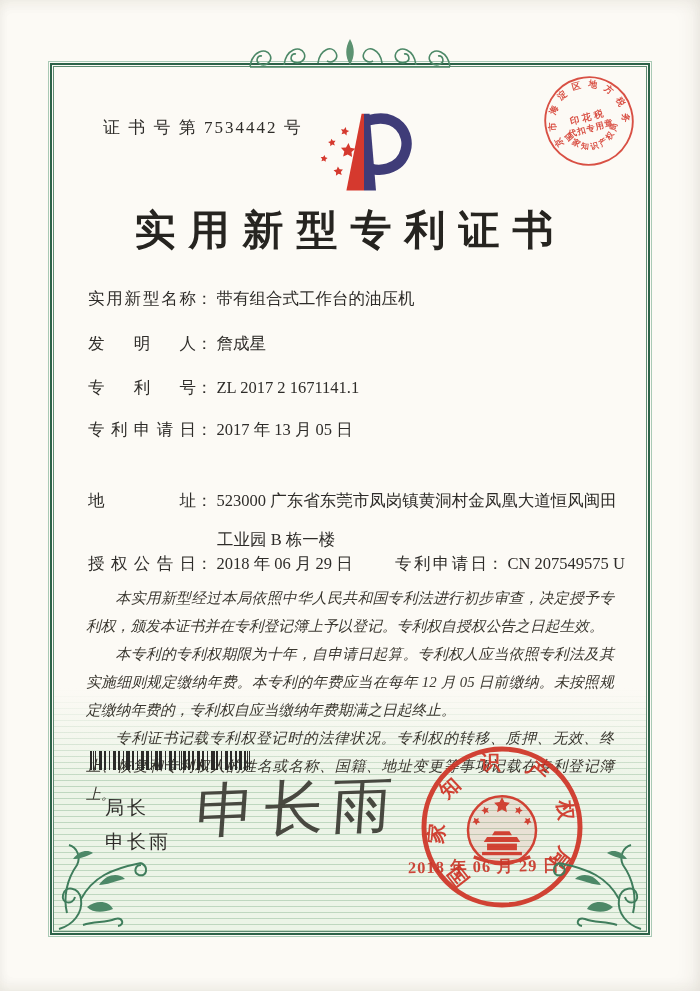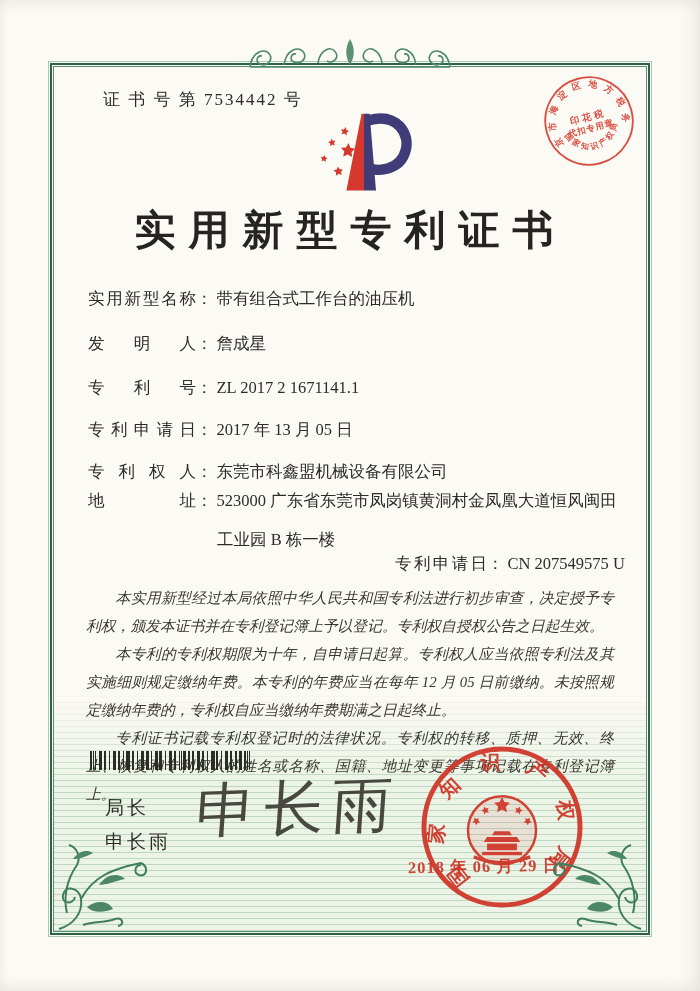--- a/index.html
+++ b/index.html
@@ -10,21 +10,21 @@
   .frame-outer{position:absolute;left:48px;top:61px;width:602px;height:874px;border:1px solid #a9c9b5;}
   .frame-mid{position:absolute;left:1px;top:1px;right:1px;bottom:1px;border:2px solid #2c6248;}
   .frame-inner{position:absolute;left:1px;top:1px;right:1px;bottom:1px;border:1px solid #5d8a71;}
   
   .guilloche{position:absolute;left:53px;top:688px;width:594px;height:246px;
     background-color:#ecf4e7;
     background-image:repeating-linear-gradient(to bottom, rgba(116,168,126,0) 0 2px, rgba(116,168,126,.38) 2px 3px, rgba(116,168,126,0) 3px 6px);}
   .guilloche:before{content:"";position:absolute;left:0;top:0;right:0;height:95px;
     background:linear-gradient(to bottom,#fcfaf5 0%, rgba(252,250,245,0) 100%);}
   
-  .cert-no{position:absolute;left:103px;top:88px;font-size:17px;letter-spacing:2px;color:#2e2c29;}
+  .cert-no{position:absolute;left:103px;top:116px;font-size:17px;letter-spacing:2px;color:#2e2c29;}
   .title{position:absolute;left:0;top:203px;width:100%;text-align:center;font-size:41px;font-weight:bold;
          letter-spacing:13px;padding-left:1px;box-sizing:border-box;color:#262420;}
   .field-row{position:absolute;left:88px;width:540px;font-size:16.5px;color:#2e2c29;white-space:nowrap;}
   .flabel{display:inline-block;width:108px;text-align:justify;text-align-last:justify;}
   .fvalue{margin-left:4px;}
   .addr2{position:absolute;left:217px;top:529px;font-size:16.5px;color:#2e2c29;text-align:right;}
   .grant2{position:absolute;left:395px;top:553px;font-size:16.5px;color:#2e2c29;white-space:nowrap;}
   .grant2 .flabel{width:92px;}
   .body-text{position:absolute;left:86px;top:584px;width:528px;font-size:14.8px;line-height:28px;
              color:#3a372f;font-style:italic;text-align:justify;}
@@ -119,28 +119,28 @@
   </div>
   <div class="field-row" style="top:288px">
     <span class="flabel">实用新型名称</span><span class="fcolon">：</span><span class="fvalue">带有组合式工作台的油压机</span>
   </div>
   <div class="field-row" style="top:377px">
     <span class="flabel">专利号</span><span class="fcolon">：</span><span class="fvalue">ZL 2017 2 1671141.1</span>
   </div>
   <div class="field-row" style="top:419px">
     <span class="flabel">专利申请日</span><span class="fcolon">：</span><span class="fvalue">2017 年 13 月 05 日</span>
   </div>
-  <div class="field-row" style="top:461px">
-    <span class="flabel">专利权人</span><span class="fcolon">：</span><span class="fvalue">东莞市科鑫盟机械设备有限公司</span>
-  </div>
   <div class="field-row" style="top:490px">
     <span class="flabel">地址</span><span class="fcolon">：</span><span class="fvalue">523000 广东省东莞市凤岗镇黄洞村金凤凰大道恒风闽田</span>
   </div>
   <div class="addr2">工业园 B 栋一楼</div>
 
+  <div class="field-row" style="top:553px">
+    <span class="flabel">授权公告日</span><span class="fcolon">：</span><span class="fvalue">2018 年 06 月 29 日</span>
+  </div>
   <div class="grant2">
     <span class="flabel">专利申请日</span><span class="fcolon">：</span><span class="fvalue">CN 207549575 U</span>
   </div>
 
   <div class="body-text">
     <p>本实用新型经过本局依照中华人民共和国专利法进行初步审查，决定授予专利权，颁发本证书并在专利登记簿上予以登记。专利权自授权公告之日起生效。</p>
     <p>本专利的专利权期限为十年，自申请日起算。专利权人应当依照专利法及其实施细则规定缴纳年费。本专利的年费应当在每年 12 月 05 日前缴纳。未按照规定缴纳年费的，专利权自应当缴纳年费期满之日起终止。</p>
     <p>专利证书记载专利权登记时的法律状况。专利权的转移、质押、无效、终止、恢复和专利权人的姓名或名称、国籍、地址变更等事项记载在专利登记簿上。</p>
   </div>
 

